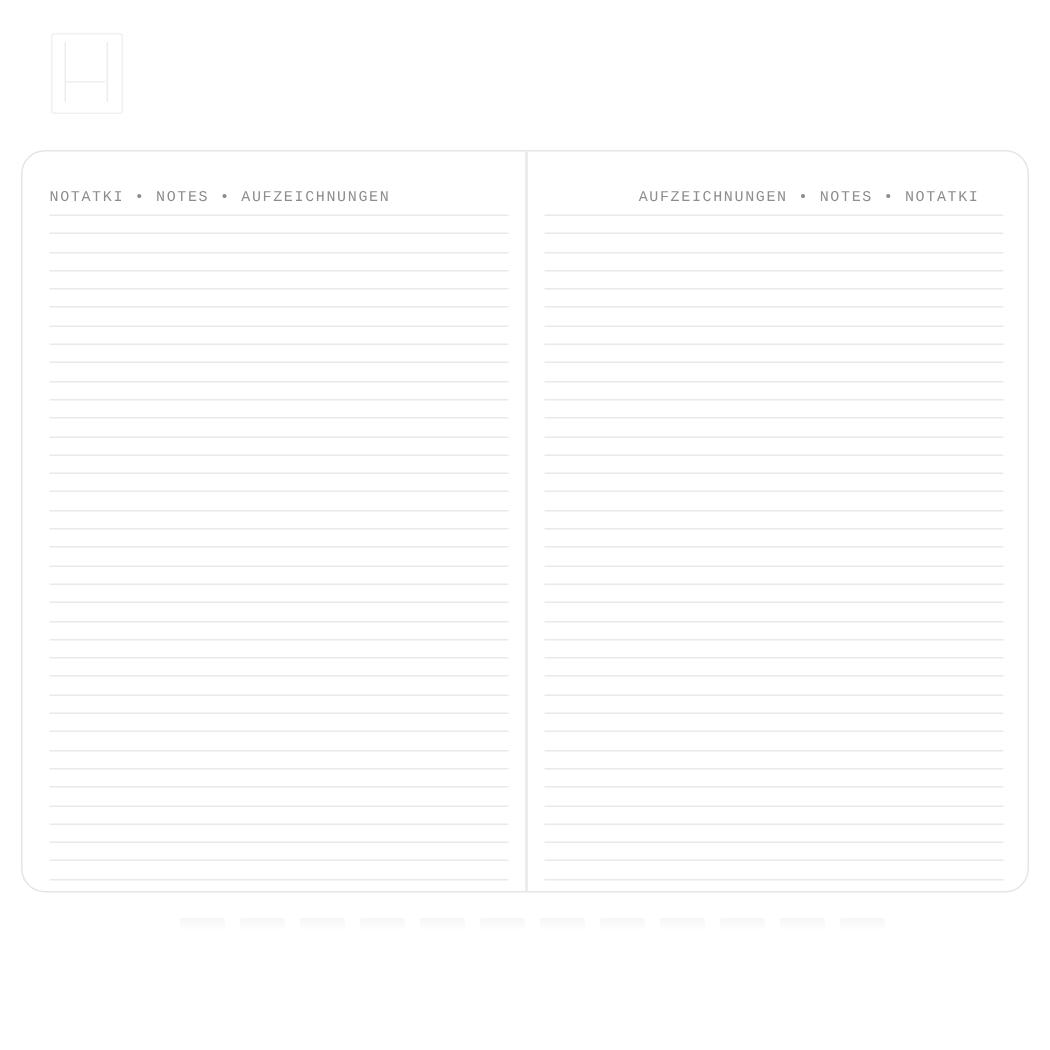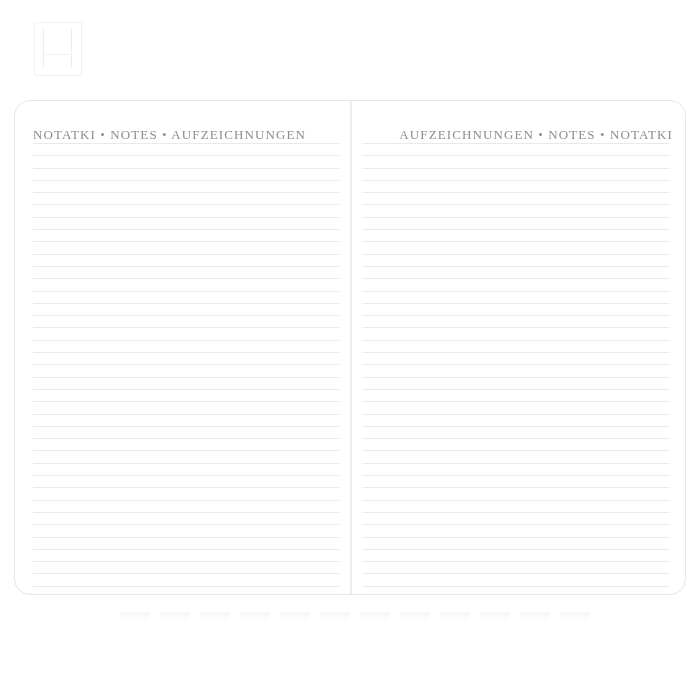--- a/index.html
+++ b/index.html
@@ -86,28 +86,28 @@
     left: 335px;
     top: 0;
     width: 2px;
     height: 100%;
     background: #ececec;
   }
 
   .page-heading {
     position: absolute;
     top: 26px;
-    font-size: 13px;
+    font-size: 10px;
     letter-spacing: 1.1px;
     color: #8d8d8d;
-    font-family: Liberation Serif, serif;
+    font-family: Liberation Mono, monospace;
     white-space: nowrap;
   }
   .page-half.left .page-heading  { left: 18px; text-align: left; }
-  .page-half.right .page-heading { right: 14px; text-align: left; }
+  .page-half.right .page-heading { right: 34px; text-align: left; }
 
   .rules {
     position: absolute;
     top: 42px;
     bottom: 14px;
   }
   .page-half.left .rules  { left: 18px;  right: 12px; }
   .page-half.right .rules { left: 12px;  right: 18px; }
 
   .rule-line {

